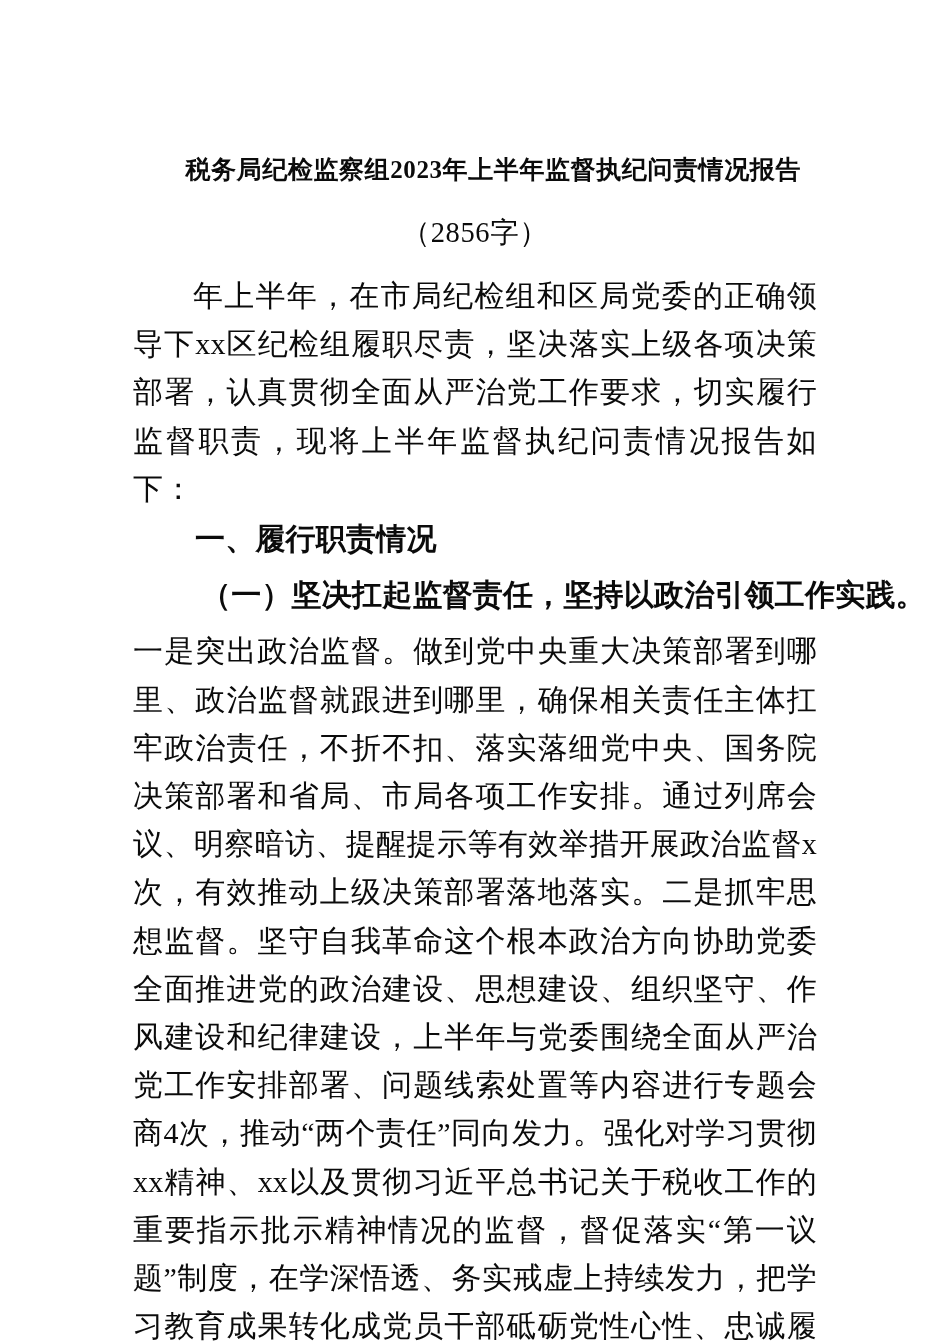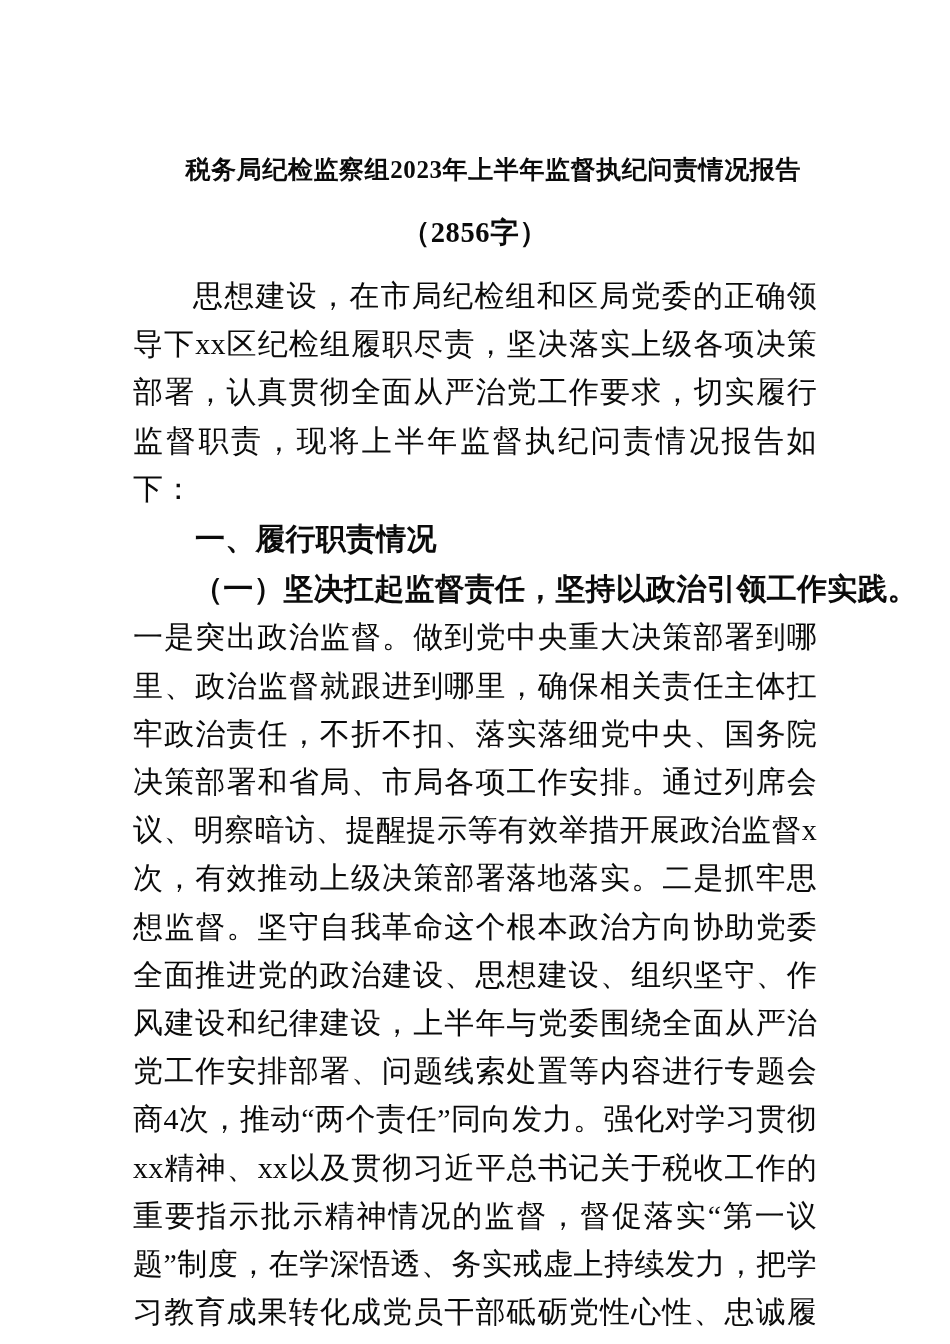--- a/index.html
+++ b/index.html
@@ -31,21 +31,21 @@
     line-height: 47px;
     font-weight: bold;
     text-align: right;
     letter-spacing: 0.6px;
     margin: 16px;
     white-space: nowrap;
   }
   .doc-subtitle {
     font-size: 28.5px;
     line-height: 47px;
-    font-weight: bold;
+    font-weight: normal;
     text-align: center;
     letter-spacing: 0.6px;
     margin: 0 0 16px 0;
   }
 
   .para {
     font-size: 30px;
     line-height: 48.2px;
     text-align: justify;
     text-justify: inter-ideograph;
@@ -64,41 +64,41 @@
     text-indent: 2em;
     letter-spacing: 0.2px;
     text-align: justify;
     text-justify: inter-ideograph;
     text-align-last: left;
   }
   .heading-sub {
     font-size: 30px;
     line-height: 48.2px;
     font-weight: bold;
-    margin: 0;
+    margin: 8px;
     text-indent: 2em;
     letter-spacing: 0.2px;
     text-align: justify;
     text-justify: inter-ideograph;
     text-align-last: left;
     white-space: nowrap;
   }
 </style>
 </head>
 <body>
 
 <div class="page">
   <div class="content">
     <div class="spacer-top"></div>
 
     <h1 class="doc-title">税务局纪检监察组2023年上半年监督执纪问责情况报告</h1>
 
     <h2 class="doc-subtitle">（2856字）</h2>
 
-    <p class="para">思想建设，在市局纪检组和区局党委的正确领导下xx区纪检组履职尽责，坚决落实上级各项决策部署，认真贯彻全面从严治党工作要求，切实履行监督职责，现将上半年监督执纪问责情况报告如下：</p>
+    <p class="para">年上半年，在市局纪检组和区局党委的正确领导下xx区纪检组履职尽责，坚决落实上级各项决策部署，认真贯彻全面从严治党工作要求，切实履行监督职责，现将上半年监督执纪问责情况报告如下：</p>
 
     <p class="heading">一、履行职责情况</p>
 
     <p class="heading-sub">（一）坚决扛起监督责任，坚持以政治引领工作实践。</p>
 
     <p class="para no-indent">一是突出政治监督。做到党中央重大决策部署到哪里、政治监督就跟进到哪里，确保相关责任主体扛牢政治责任，不折不扣、落实落细党中央、国务院决策部署和省局、市局各项工作安排。通过列席会议、明察暗访、提醒提示等有效举措开展政治监督x次，有效推动上级决策部署落地落实。二是抓牢思想监督。坚守自我革命这个根本政治方向协助党委全面推进党的政治建设、思想建设、组织坚守、作风建设和纪律建设，上半年与党委围绕全面从严治党工作安排部署、问题线索处置等内容进行专题会商4次，推动“两个责任”同向发力。强化对学习贯彻xx精神、xx以及贯彻习近平总书记关于税收工作的重要指示批示精神情况的监督，督促落实“第一议题”制度，在学深悟透、务实戒虚上持续发力，把学习教育成果转化成党员干部砥砺党性心性、忠诚履职尽责的思想自觉和行动自觉。三是紧盯</p>
   </div>
 </div>
 
 </body></html>

